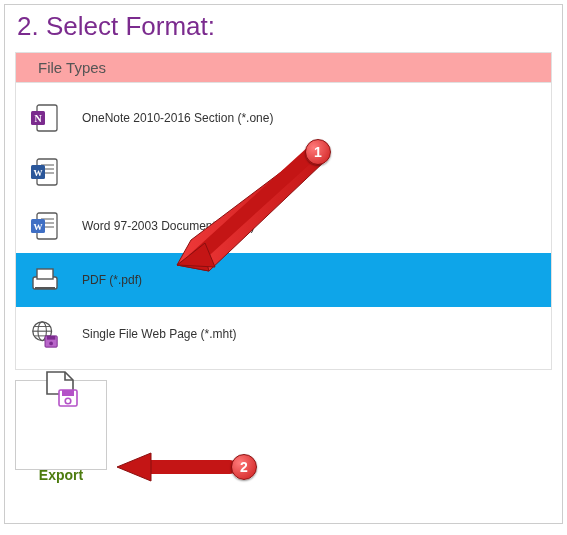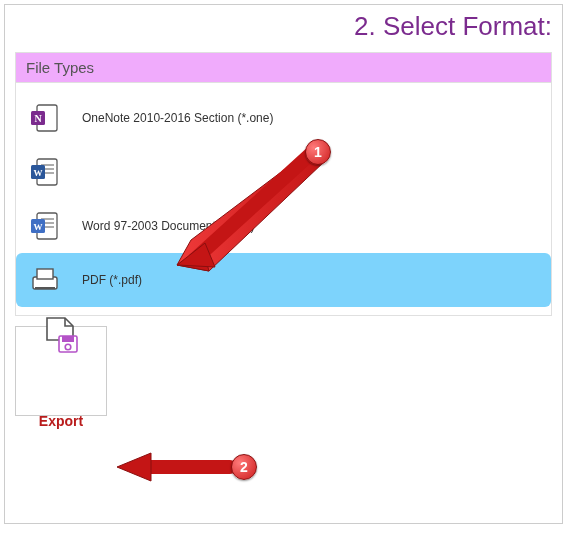--- a/index.html
+++ b/index.html
@@ -13,44 +13,42 @@
       border: 1px solid #ccc;
       padding: 4px 10px 12px 10px;
       position: relative;
       height: 520px;
     }
     .heading {
       font-size: 26px;
       font-weight: 400;
       color: #7b2b8e;
       padding: 2px 0 10px 2px;
-      text-align: right;
     }
     .file-types-header {
-      background: #f0abfc;
+      background: #fca5a5;
       border: 1px solid #e0e0e0;
-      padding: 6px 10px;
+      padding: 6px 22px;
       font-size: 15px;
       color: #555;
     }
     .file-list {
       border: 1px solid #e0e0e0;
       border-top: none;
       padding: 8px 0;
     }
     .file-item {
       display: flex;
       align-items: center;
       padding: 12px 14px;
       gap: 22px;
       cursor: default;
     }
     .file-item.selected {
-      background: #7dd3fc;
-      border-radius: 6px;
+      background: #0ea5e9;
     }
     .file-icon {
       width: 30px;
       height: 30px;
       flex-shrink: 0;
       display: flex;
       align-items: center;
       justify-content: center;
     }
     .file-label {
@@ -66,21 +64,21 @@
       display: flex;
       flex-direction: column;
       align-items: center;
       justify-content: center;
       gap: 10px;
       cursor: pointer;
     }
     .export-btn-label {
       font-size: 14px;
       font-weight: 600;
-      color: #b91c1c;
+      color: #4d7c0f;
       margin-top: 45px;
     }
     
     .annot {
       position: absolute;
       pointer-events: none;
     }
     .marker {
       width: 26px; height: 26px;
       background: radial-gradient(circle at 32% 32%, #ff7a7a, #cc1b1b);
@@ -145,20 +143,35 @@
         <svg width="30" height="30" viewBox="0 0 30 30">
           <rect x="3" y="12" width="24" height="12" rx="2" fill="#fff" stroke="#555" stroke-width="1.4"></rect>
           <rect x="7" y="4" width="16" height="10" fill="#fff" stroke="#555" stroke-width="1.4"></rect>
           <rect x="5" y="22" width="20" height="2" fill="#555"></rect>
         </svg>
       </span>
       <span class="file-label">PDF (*.pdf)</span>
     </div>
 
 
+    <div class="file-item">
+      <span class="file-icon">
+        <svg width="32" height="32" viewBox="0 0 32 32">
+          <circle cx="13" cy="13" r="10" fill="#fff" stroke="#555" stroke-width="1.4"></circle>
+          <ellipse cx="13" cy="13" rx="4.5" ry="10" fill="none" stroke="#555" stroke-width="1.2"></ellipse>
+          <line x1="3" y1="13" x2="23" y2="13" stroke="#555" stroke-width="1.2"></line>
+          <line x1="4.5" y1="8" x2="21.5" y2="8" stroke="#555" stroke-width="1"></line>
+          <line x1="4.5" y1="18" x2="21.5" y2="18" stroke="#555" stroke-width="1"></line>
+          <rect x="16" y="18" width="13" height="12" rx="1" fill="#b865c9" stroke="#7b2b8e" stroke-width="1"></rect>
+          <rect x="18" y="18" width="9" height="4" fill="#7b2b8e"></rect>
+          <circle cx="22.5" cy="26" r="2" fill="#7b2b8e"></circle>
+        </svg>
+      </span>
+      <span class="file-label">Single File Web Page (*.mht)</span>
+    </div>
 
   </div>
 
   <div class="export-btn">
     <span>
       <svg width="40" height="40" viewBox="0 0 40 40">
         <path d="M6 4 L24 4 L32 12 L32 26 L6 26 Z" fill="#fff" stroke="#555" stroke-width="1.6"></path>
         <path d="M24 4 L24 12 L32 12" fill="none" stroke="#555" stroke-width="1.6"></path>
         <rect x="18" y="22" width="18" height="16" rx="1.5" fill="#fff" stroke="#b452c7" stroke-width="1.6"></rect>
         <rect x="21" y="22" width="12" height="6" fill="#b452c7"></rect>

